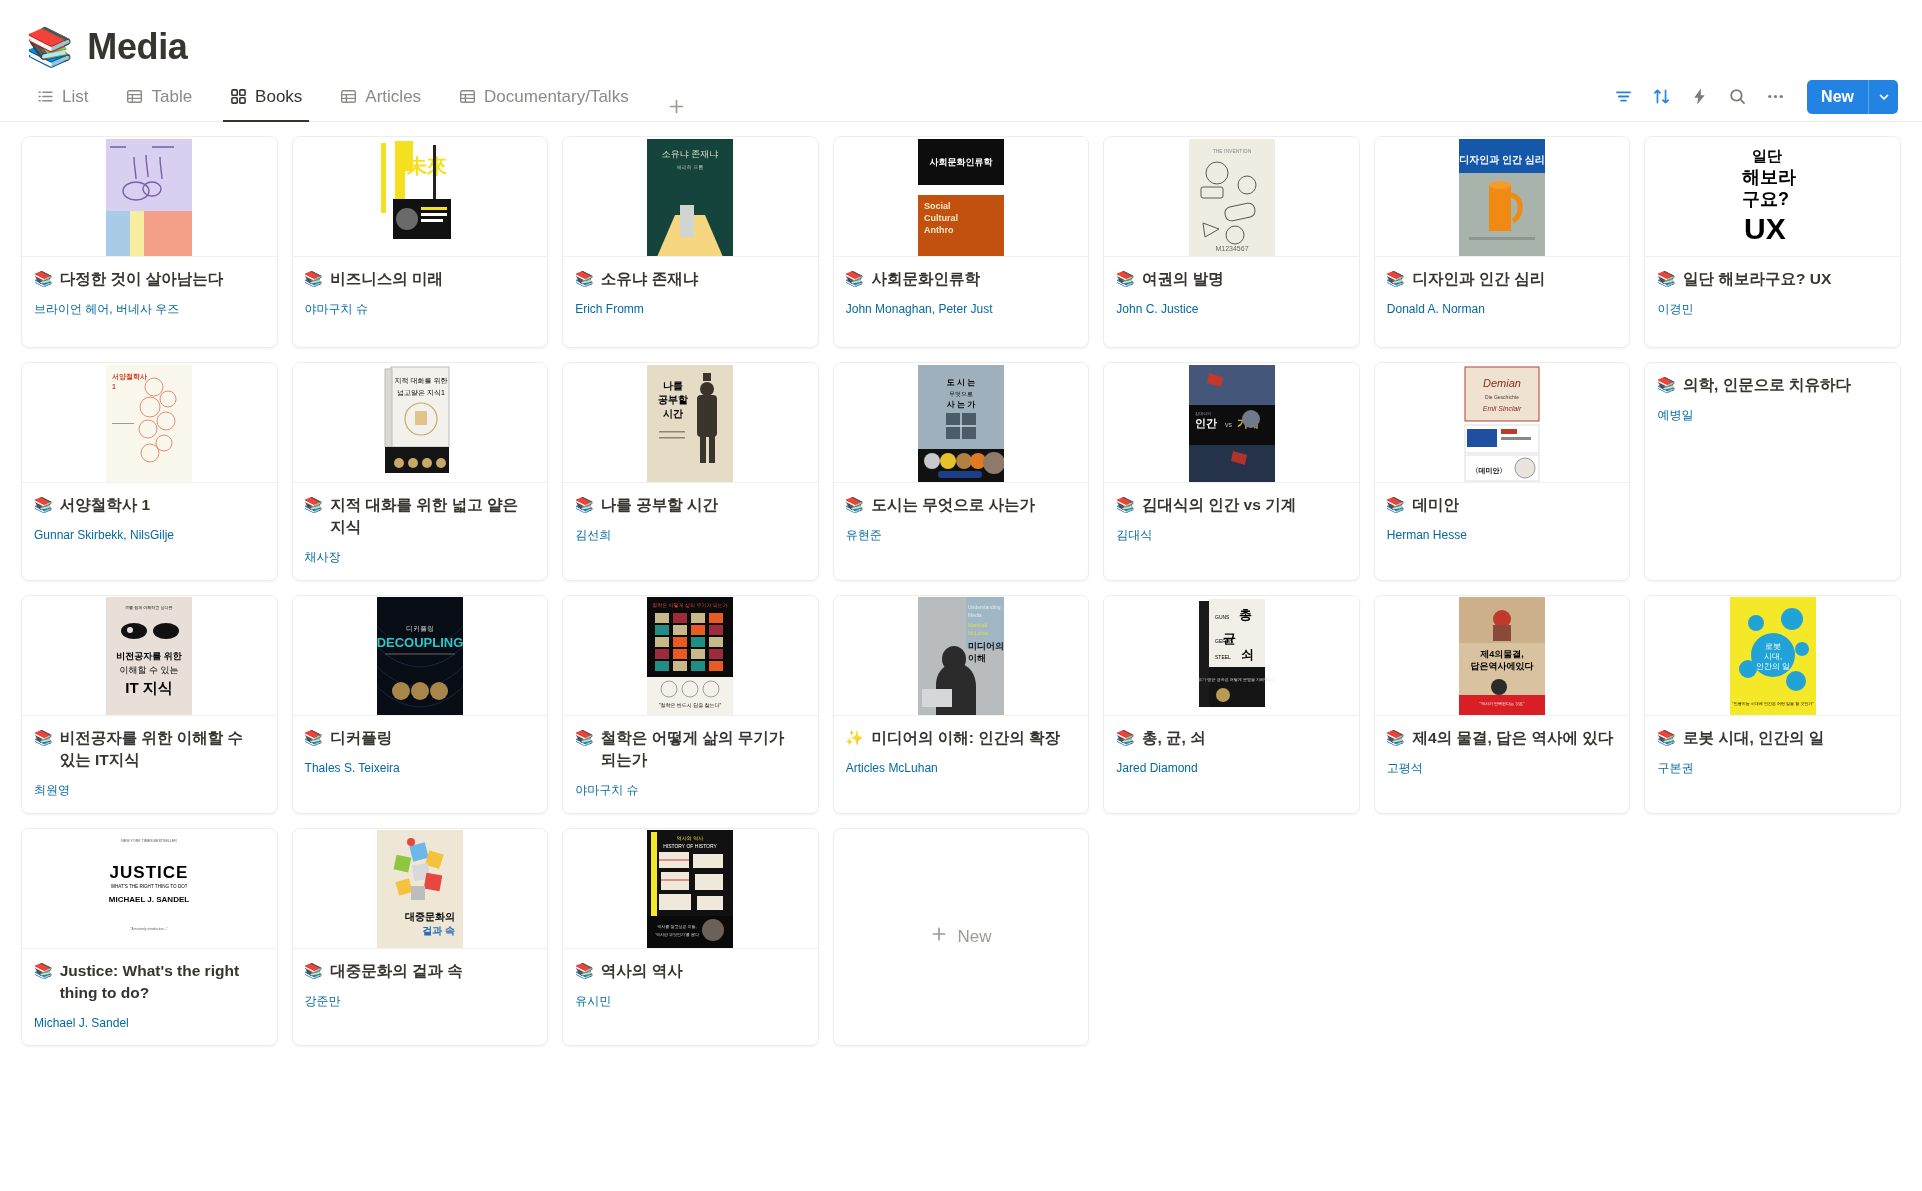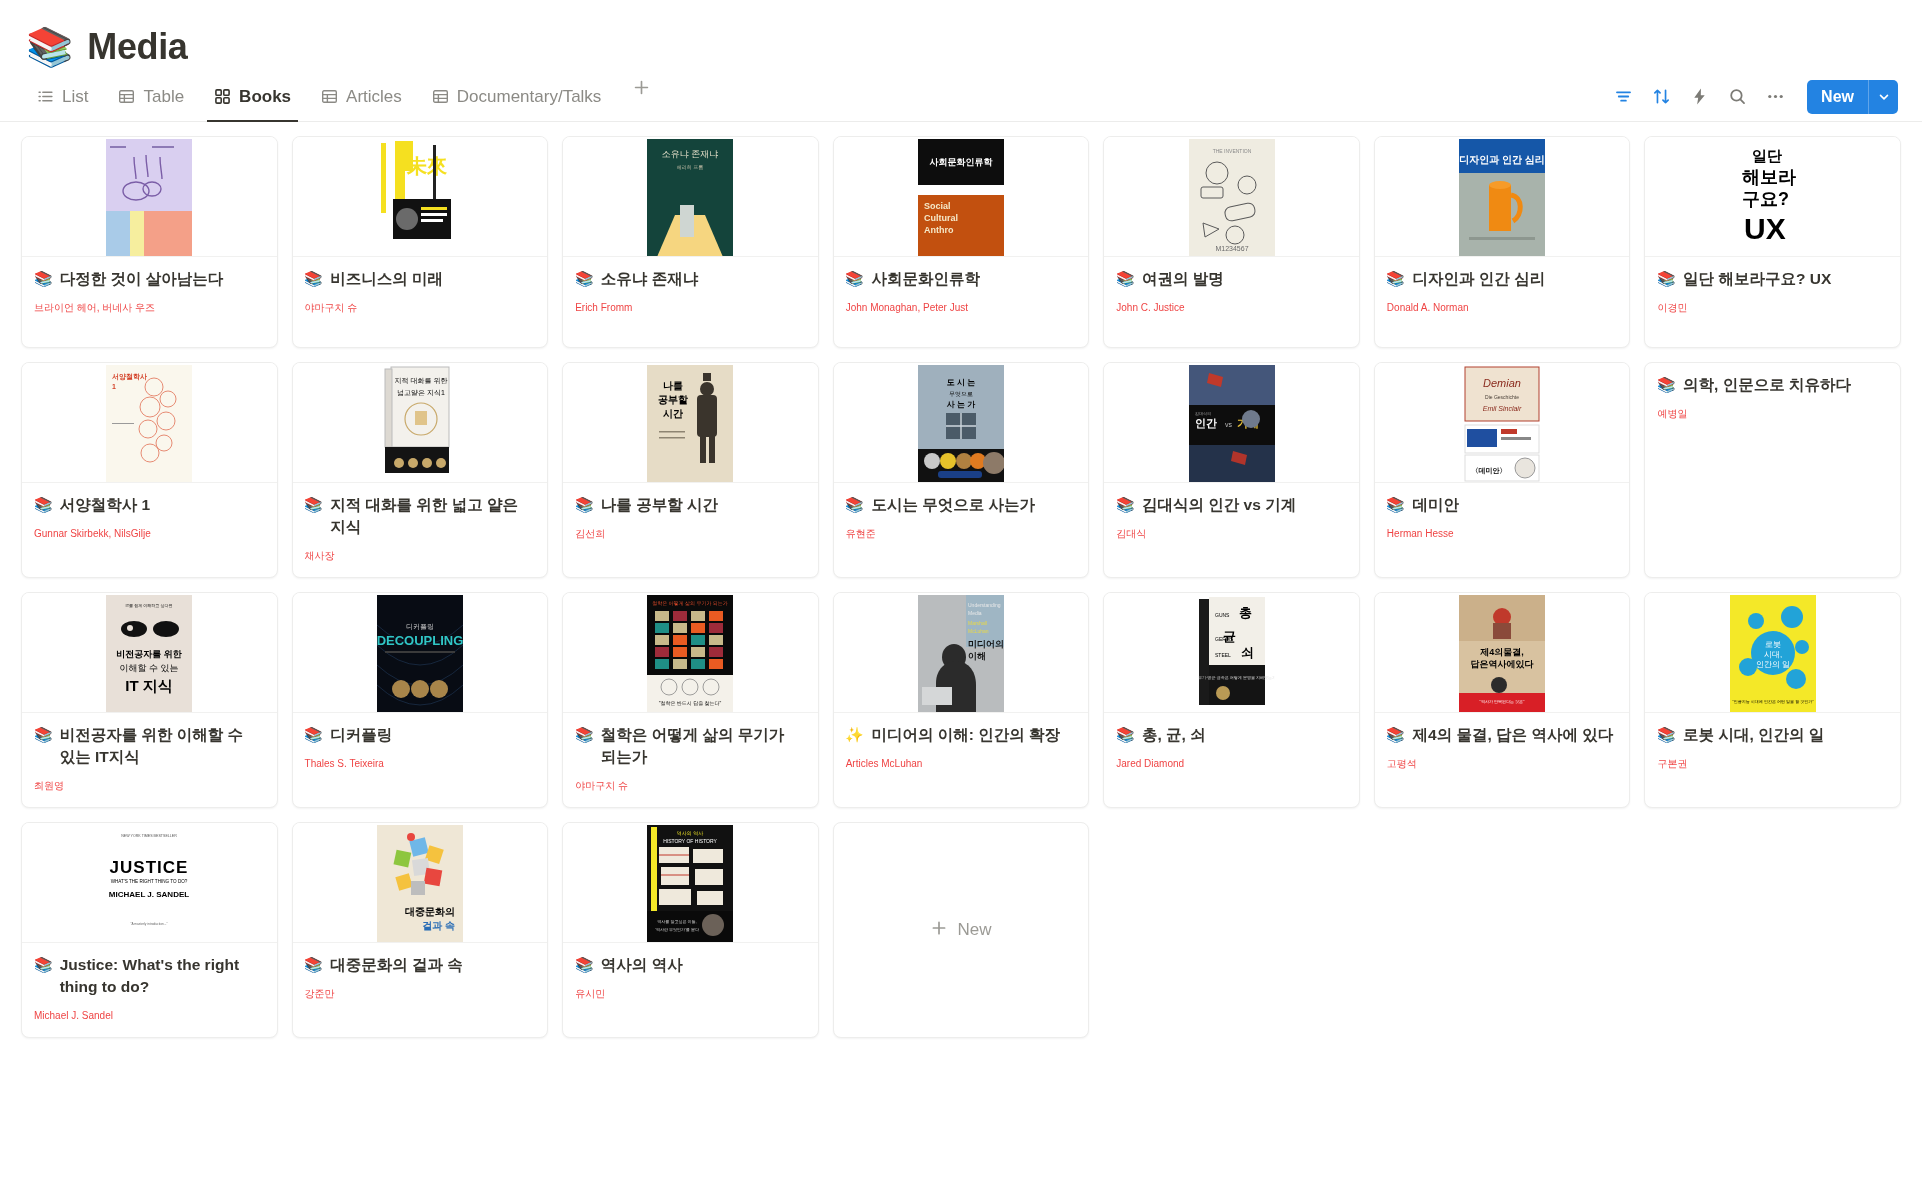--- a/index.html
+++ b/index.html
@@ -37,39 +37,39 @@
   .viewbar {
     position: relative;
     display: flex;
     align-items: center;
     height: 50px;
     padding: 0 24px 0 26px;
     border-bottom: 1px solid #ececeb;
   }
   .viewbar-tabs {
     display: flex;
-    align-items: flex-start;
-    gap: 8px;
+    align-items: flex-end;
+    gap: 16px;
     height: 100%;
   }
   .view-tab {
     display: flex;
     align-items: center;
     gap: 8px;
     height: 100%;
     padding: 0 11px;
     font-size: 17px;
     color: #8b8a85;
     cursor: pointer;
     position: relative;
     white-space: nowrap;
   }
   .view-tab.active {
     color: #37352f;
-    font-weight: bold;
+    font-weight: normal;
   }
   .view-tab.active::after {
     content: "";
     position: absolute;
     left: 4px; right: 4px; bottom: -1px;
     height: 2px;
     background: #37352f;
   }
   .view-tab svg { display: block; flex: none; }
   .add-view {
@@ -168,22 +168,22 @@
     color: #37352f;
     word-break: keep-all;
   }
   .card-title-emoji {
     font-size: 15px;
     line-height: 1.42;
     flex: none;
   }
   .card-author {
     margin-top: 11px;
-    font-size: 10px;
-    color: #ef4444;
+    font-size: 12px;
+    color: #0369a1;
     line-height: 1.4;
   }
 
   .card-new {
     background: #ffffff;
     border: 1px solid #ededec;
     border-radius: 8px;
     box-shadow: 0 1px 2px rgba(15,15,15,0.05);
     display: flex;
     align-items: center;

